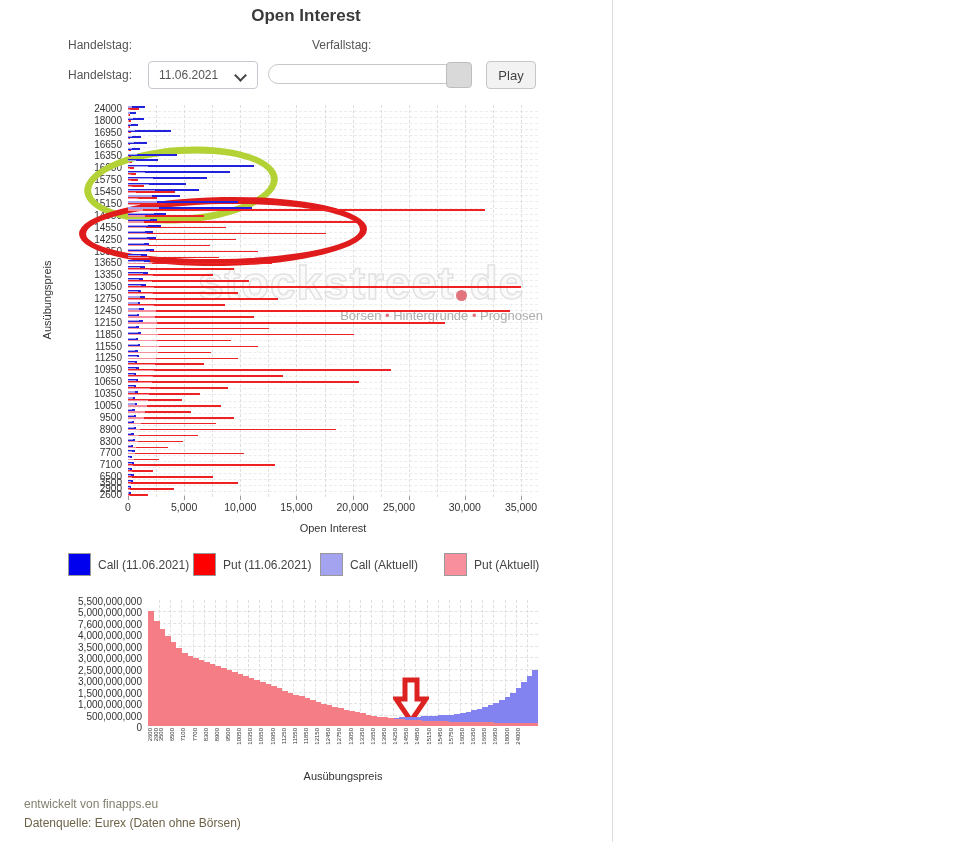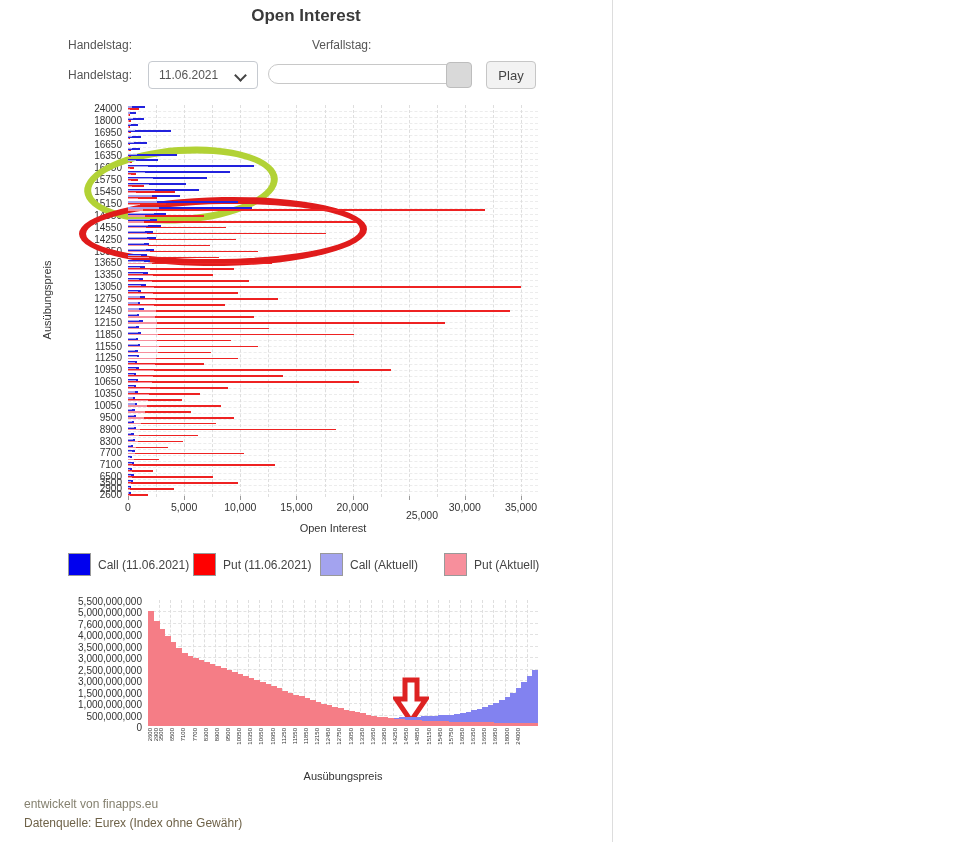--- a/index.html
+++ b/index.html
@@ -602,29 +602,37 @@
       <span style="left: 0px;">0</span>
       <div class="tickmark" style="left: 0px;"></div>
       <span style="left: 56.1429px;">5,000</span>
       <div class="tickmark" style="left: 56.1429px;"></div>
       <span style="left: 112.286px;">10,000</span>
       <div class="tickmark" style="left: 112.286px;"></div>
       <span style="left: 168.429px;">15,000</span>
       <div class="tickmark" style="left: 168.429px;"></div>
       <span style="left: 224.571px;">20,000</span>
       <div class="tickmark" style="left: 224.571px;"></div>
-      <span style="left: 294px; margin-top: 8px;">25,000</span>
+      <span style="left: 271px;">25,000</span>
       <div class="tickmark" style="left: 280.714px;"></div>
       <span style="left: 336.857px;">30,000</span>
       <div class="tickmark" style="left: 336.857px;"></div>
       <span style="left: 393px;">35,000</span>
       <div class="tickmark" style="left: 393px;"></div>
     </div>
   <div id="oi-xtitle">Open Interest</div>
 
+  <div id="watermark">
+    <div id="wm-main">
+      <span>stockstreet</span>
+      <span id="wm-dot"></span>
+      <span>de</span>
+    </div>
+    <div id="wm-tagline"><span>Börsen</span><span class="bdot"> • </span><span>Hintergründe</span><span class="bdot"> • </span><span>Prognosen</span></div>
+  </div>
 
   <div id="green-ellipse"></div>
   <div id="red-ellipse"></div>
 
   <div class="legend-item" style="left:68px;">
     <span class="legend-swatch" style="background: rgb(0, 0, 238);"></span>
     <span class="legend-label">Call (11.06.2021)</span>
   </div>
   <div class="legend-item" style="left:193px;">
     <span class="legend-swatch" style="background: rgb(255, 0, 0);"></span>
@@ -877,14 +885,14 @@
       <span style="left: 366.714px;">24000</span>
     </div>
   <div id="b-xtitle">Ausübungspreis</div>
   <div id="red-arrow">
     <svg width="36" height="47" viewBox="0 0 36 47">
       <polygon points="12,3 24,3 24,22 33,22 18,44 3,22 12,22" fill="#ffffff" stroke="#dd2222" stroke-width="5" stroke-linejoin="miter"></polygon>
     </svg>
   </div>
 
   <div id="footer1" class="footer-line">entwickelt von finapps.eu</div>
-  <div id="footer2" class="footer-line">Datenquelle: Eurex (Index ohne Gewähr)</div>
+  <div id="footer2" class="footer-line">Datenquelle: Eurex (Daten ohne Börsen)</div>
 </div>
 
 </body></html>

